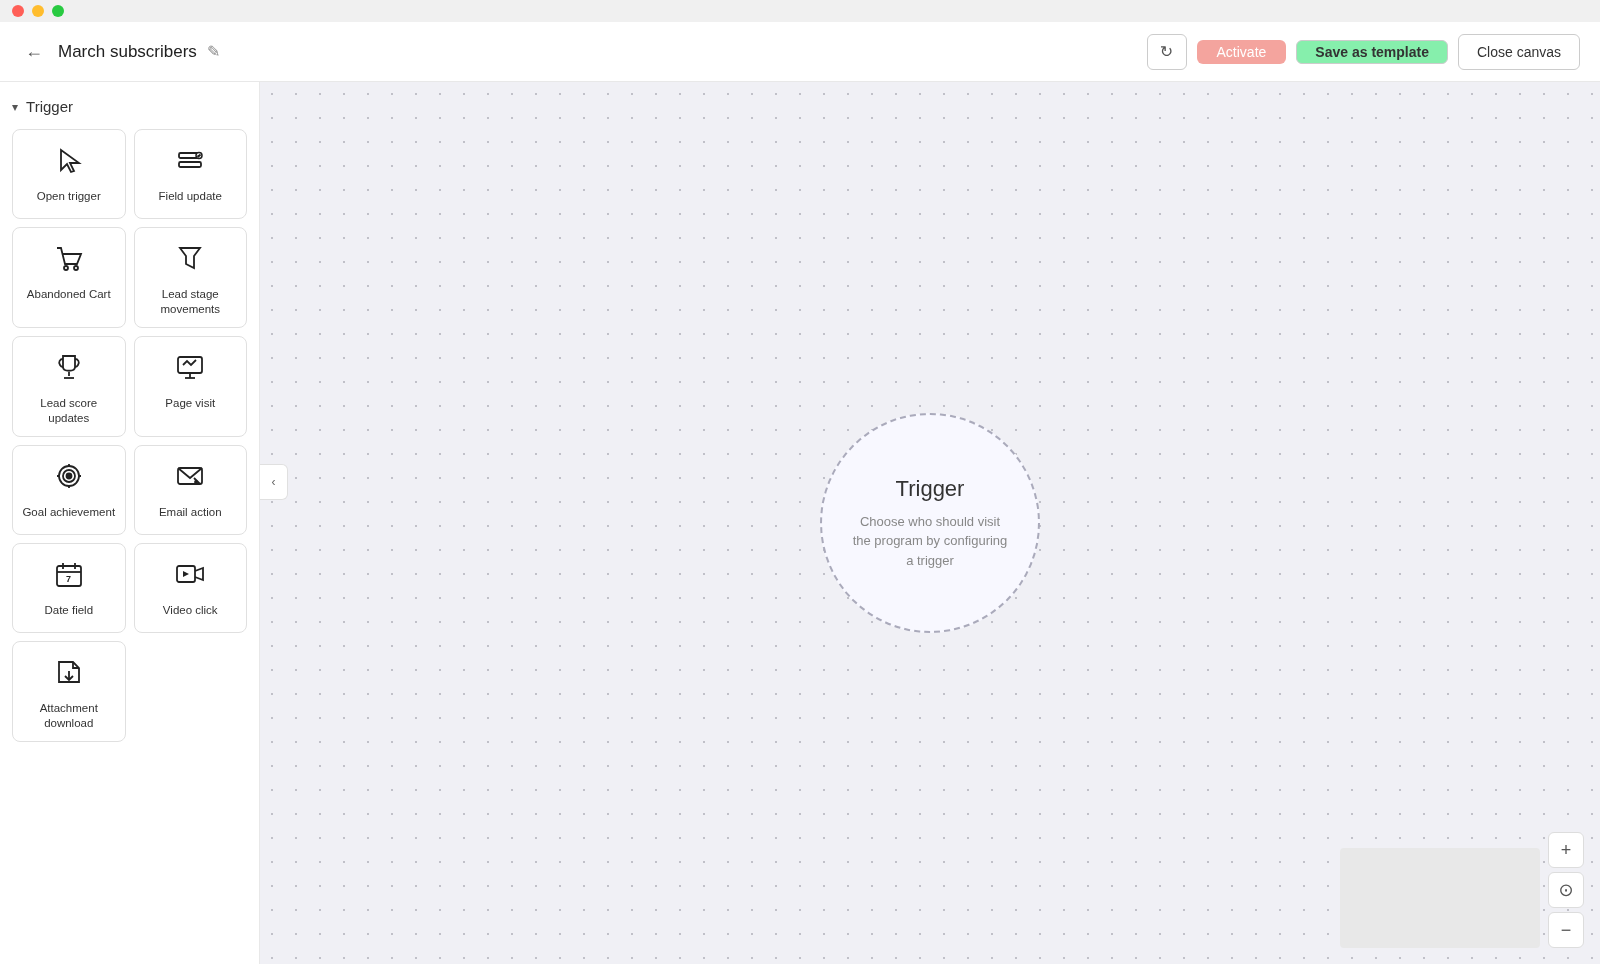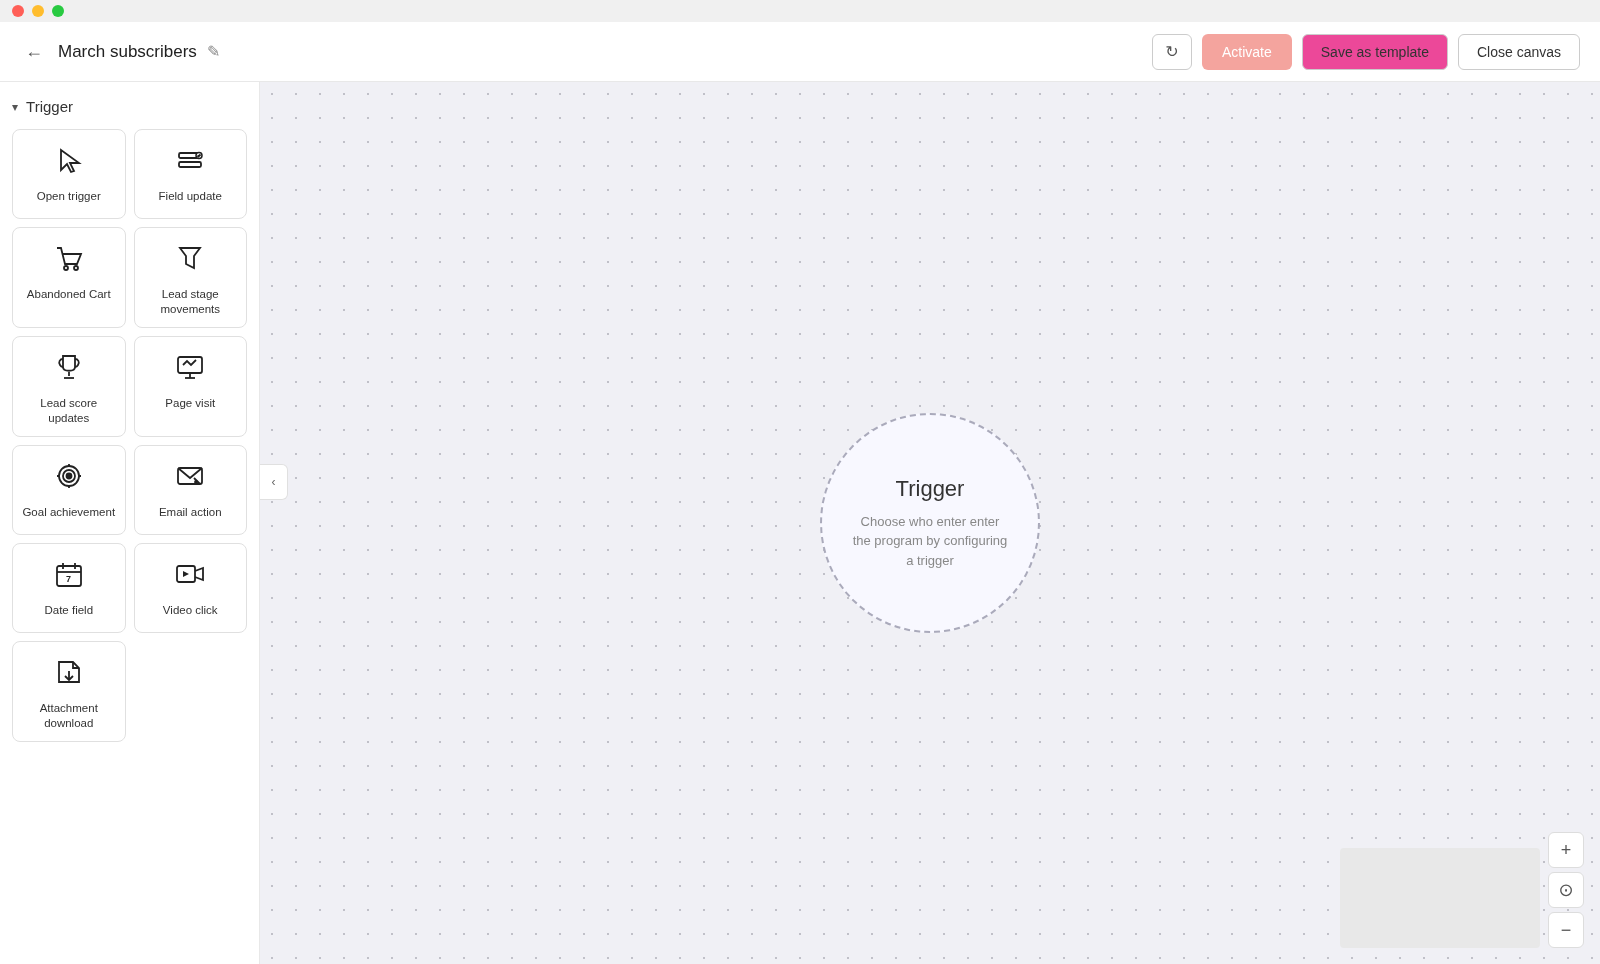--- a/index.html
+++ b/index.html
@@ -31,26 +31,26 @@
     }
     .page-title { font-size: 17px; font-weight: 500; color: #222; }
     .edit-icon { font-size: 16px; color: #888; cursor: pointer; }
     .header-right { display: flex; align-items: center; gap: 10px; }
     .btn-refresh {
       width: 40px; height: 36px; border: 1.5px solid #ccc; background: white;
       border-radius: 6px; cursor: pointer; display: flex; align-items: center; justify-content: center;
       font-size: 16px; color: #555;
     }
     .btn-activate {
-      height: 36px; padding: 0 20px; background: #f4a49e; border: none;
+      height: 24px; padding: 0 20px; background: #f4a49e; border: none;
       border-radius: 6px; cursor: pointer; font-size: 14px; color: #fff; font-weight: 500;
     }
     .btn-template {
-      height: 36px; padding: 0 18px; background: #ec4899; border: 1.5px solid #ccc;
-      border-radius: 6px; cursor: pointer; font-size: 14px; color: #333; font-weight: 400;
+      height: 24px; padding: 0 18px; background: #86efac; border: 1.5px solid #ccc;
+      border-radius: 6px; cursor: pointer; font-size: 14px; color: #333; font-weight: 700;
     }
     .btn-close {
       height: 36px; padding: 0 18px; background: white; border: 1.5px solid #ccc;
       border-radius: 6px; cursor: pointer; font-size: 14px; color: #333; font-weight: 400; text-align: center;
     }
 
     
     .sidebar {
       position: absolute; top: 82px; left: 0; width: 260px; bottom: 0;
       background: #ffffff; border-right: 1px solid #e8e8e8;
@@ -287,21 +287,21 @@
   </div>
 </div>
 
 <div class="collapse-btn">
   <span>‹</span>
 </div>
 
 <div class="canvas">
   <div class="trigger-node">
     <div class="trigger-node-title">Trigger</div>
-    <div class="trigger-node-desc">Choose who enter enter the program by configuring a trigger</div>
+    <div class="trigger-node-desc">Choose who should visit the program by configuring a trigger</div>
   </div>
 
   <div class="minimap"></div>
 
   <div class="zoom-controls">
     <button class="zoom-btn">
       <span>+</span>
     </button>
     <button class="zoom-btn">
       <span>⊙</span>

